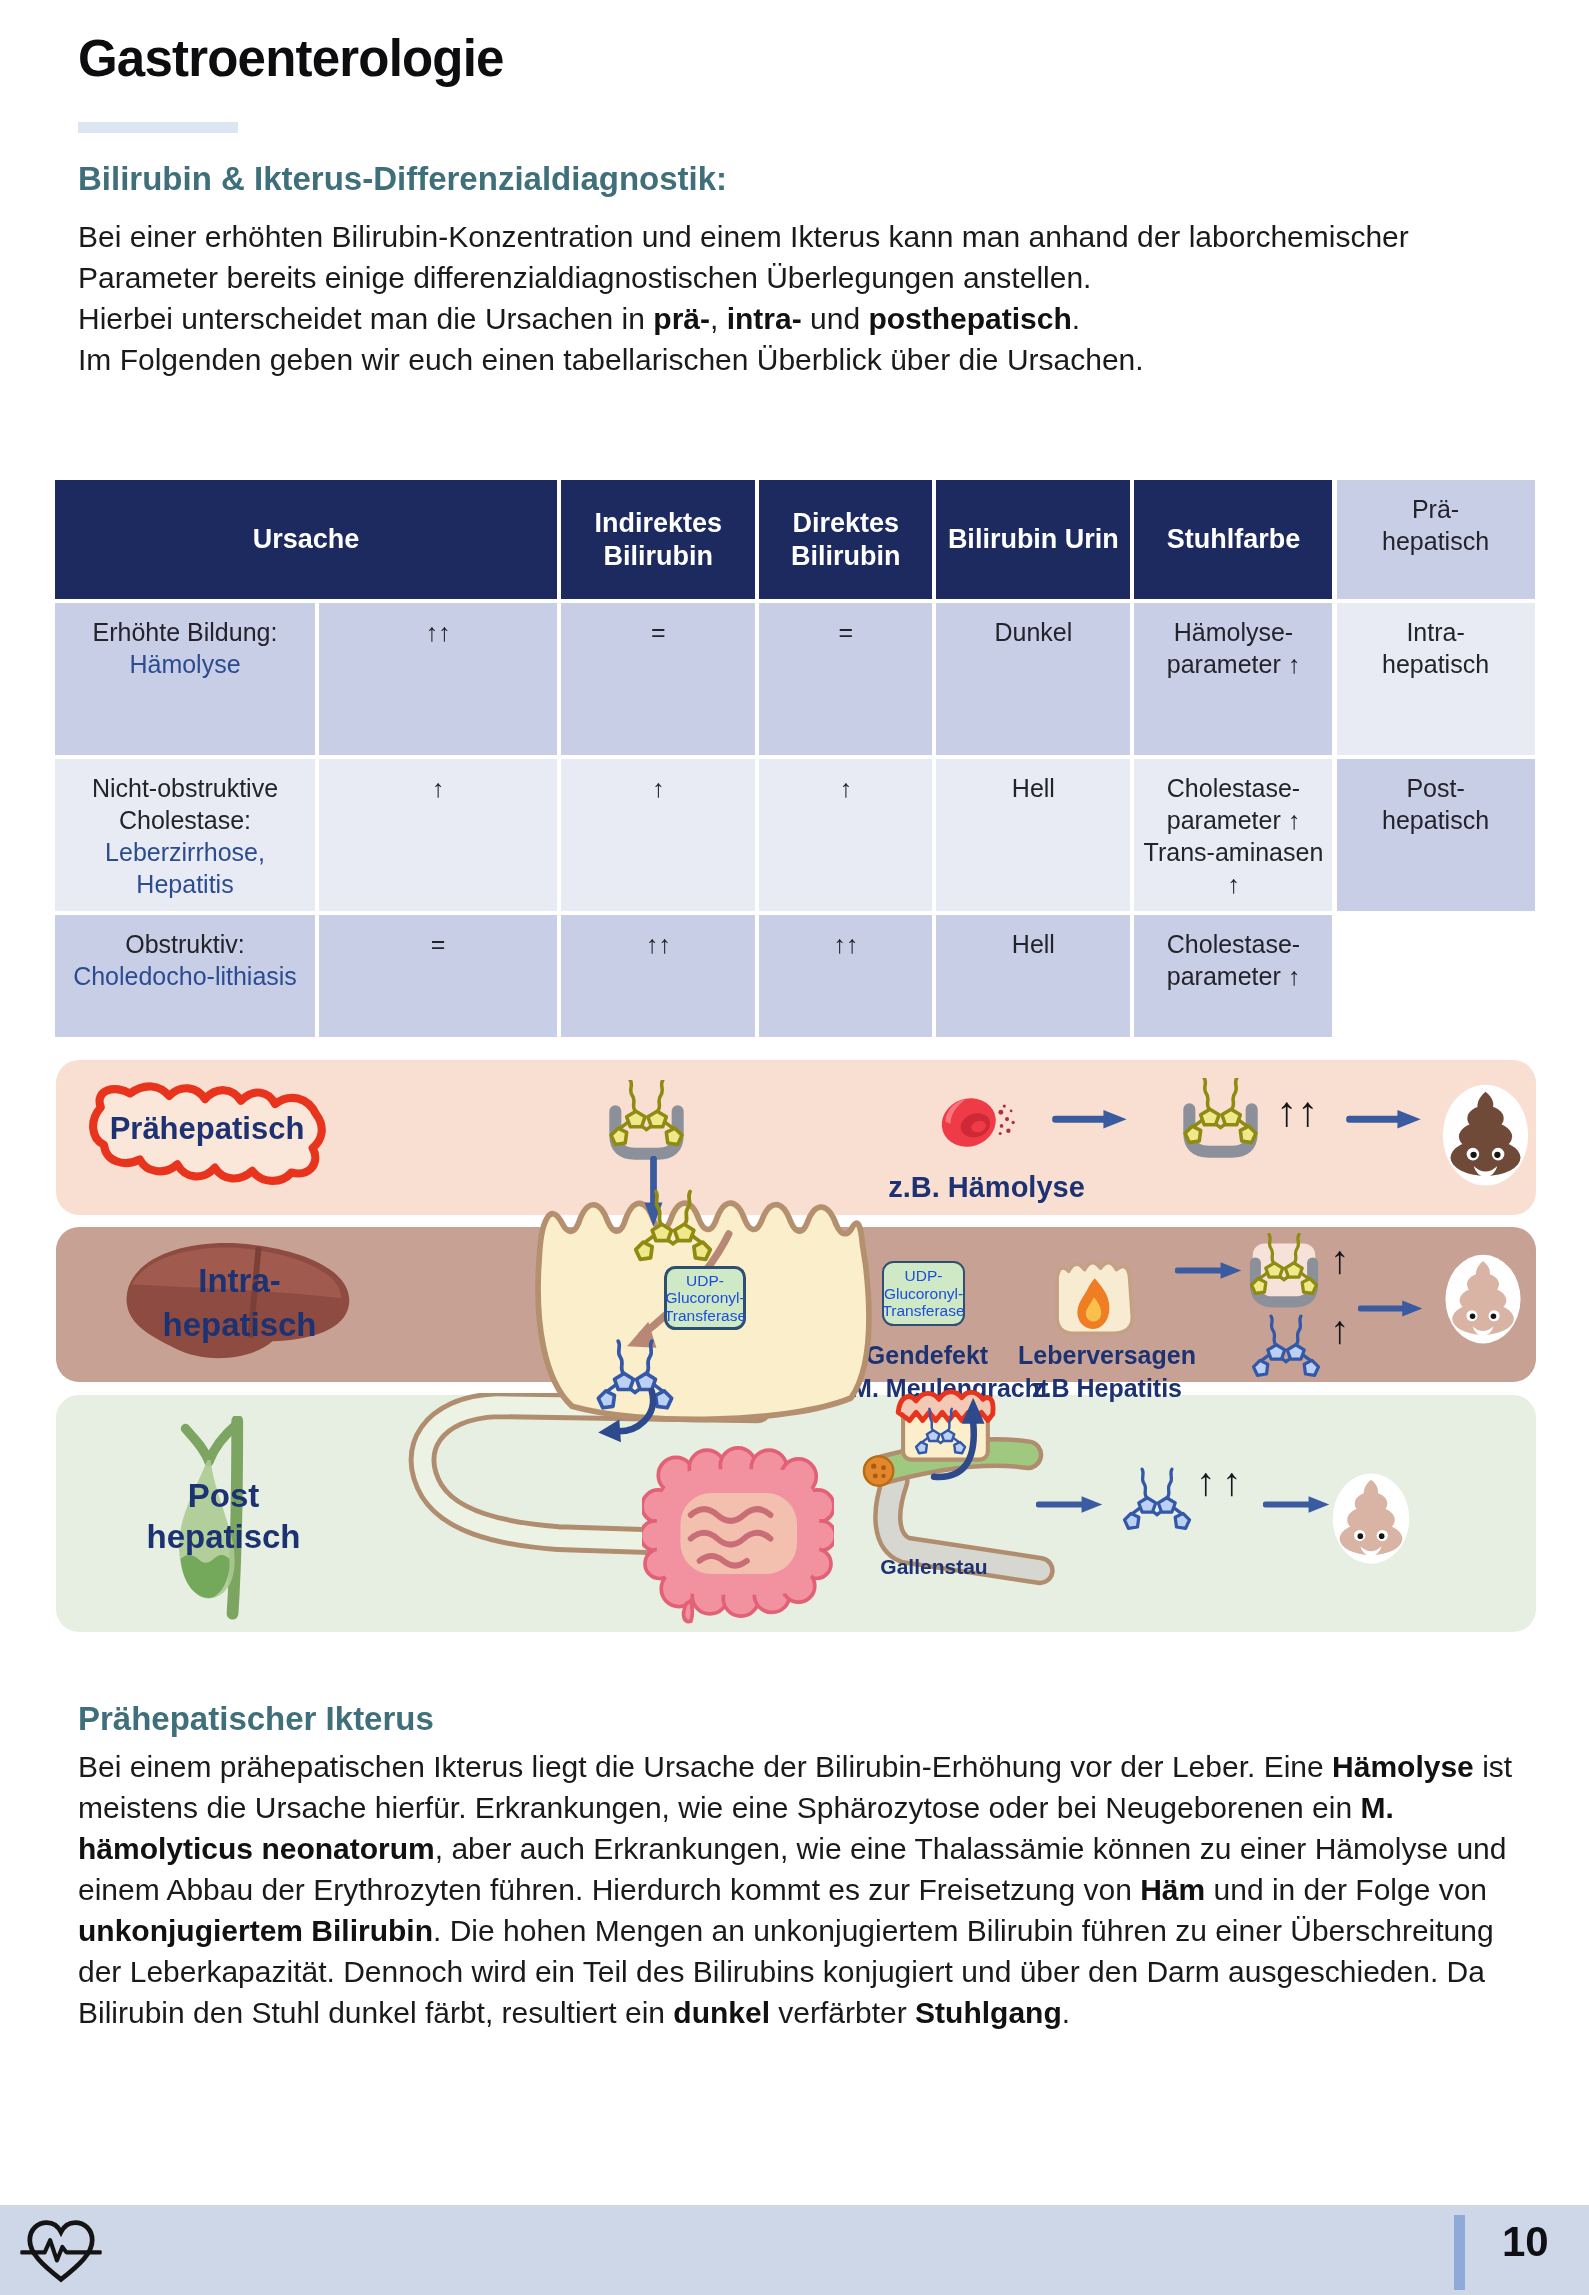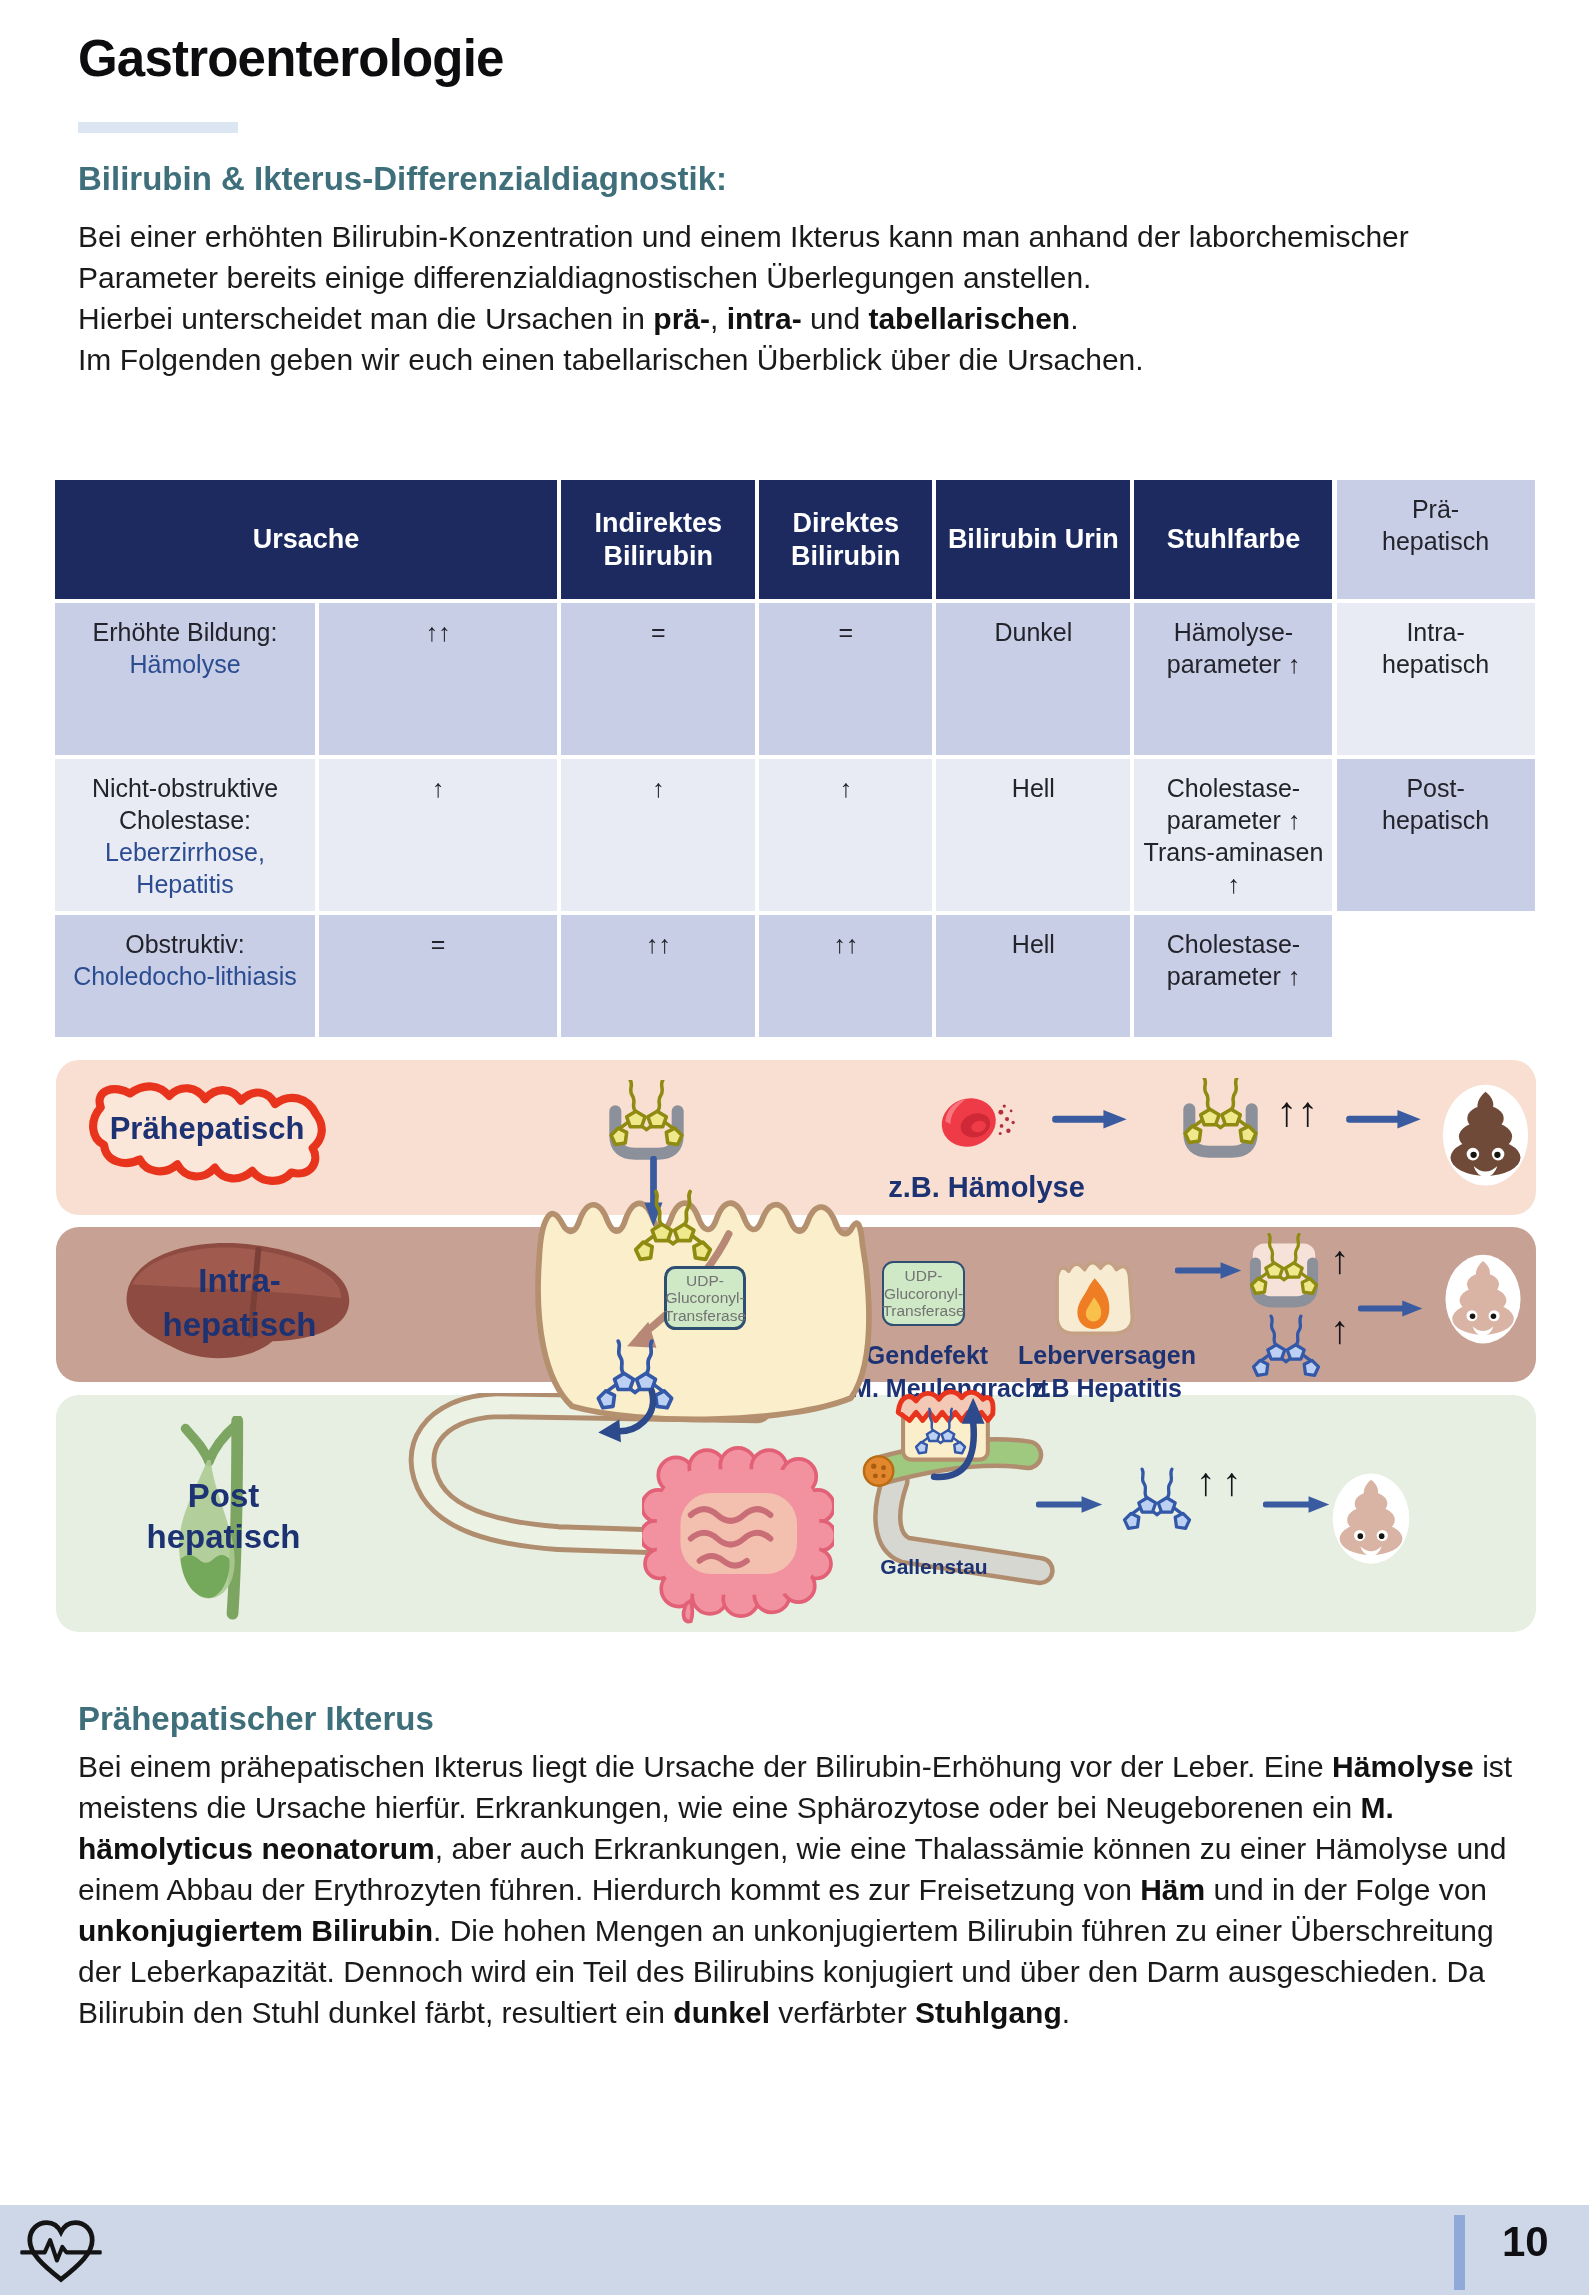--- a/index.html
+++ b/index.html
@@ -42,21 +42,21 @@
   .diagram { left:56px; top:1060px; width:1480px; height:573px; }
   .band { position:absolute; left:0; width:1480px; border-radius:23px; }
   .band1 { top:0;   height:155px; background:#f8dfd1; }
   .band2 { top:167px; height:155px; background:#c7a294; }
   .band3 { top:335px; height:237px; background:#e6efe2; }
   .dlabel { position:absolute; font-weight:700; color:#1d3272; text-align:center; }
   .upar { position:absolute; color:#15151a; font-weight:400; }
   .enzyme {
     position:absolute; background:#cfe8c5; border:3.3px solid #2e4f72; border-radius:11.4px;
     display:flex; flex-direction:column; align-items:center; justify-content:center;
-    font-size:15.5px; line-height:1.12; color:#737373; text-align:center; box-sizing:border-box;
+    font-size:15.5px; line-height:1.12; color:#1d4ed8; text-align:center; box-sizing:border-box;
   }
   .mol-y { color:#8f8a10; --ring:#efe98c; }
   .mol-b { color:#3458a8; --ring:#bcd0f4; }
 
   
   .footer-band { left:0; top:2205px; width:1589px; height:91px; background:#cdd7e8; }
   .pagebar { left:1454px; top:2215px; width:10.6px; height:75px; background:#8fa9d9; }
   .pagenum { left:1473px; top:2218px; font-size:42px; font-weight:700; color:#101014;margin-left:29px; }
 </style>
 </head>
@@ -189,21 +189,21 @@
     </defs>
   </svg>
 
   <div class="abs title">Gastroenterologie</div>
   <div class="abs title-bar"></div>
 
   <div class="abs teal-h" style="left:78px;top:160px;">Bilirubin &amp; Ikterus-Differenzialdiagnostik:</div>
 
   <div class="abs bodyblock" style="top:192px;margin-top:24px;">
     <p>Bei einer erhöhten Bilirubin-Konzentration und einem Ikterus kann man anhand der laborchemischer Parameter bereits einige differenzialdiagnostischen Überlegungen anstellen.</p>
-    <p><span>Hierbei unterscheidet man die Ursachen in </span><b class="ink">prä-</b><span>, </span><b class="ink">intra-</b><span> und </span><b class="ink">tabellarischen</b><span>.</span></p>
+    <p><span>Hierbei unterscheidet man die Ursachen in </span><b class="ink">prä-</b><span>, </span><b class="ink">intra-</b><span> und </span><b class="ink">posthepatisch</b><span>.</span></p>
     <p>Im Folgenden geben wir euch einen tabellarischen Überblick über die Ursachen.</p>
   </div>
 
   <div class="abs tbl">
     <div class="th th-ursache">Ursache</div>
     <div class="th">Indirektes Bilirubin</div>
     <div class="th">Direktes Bilirubin</div>
     <div class="th">Bilirubin Urin</div>
     <div class="th">Stuhlfarbe</div>
 

